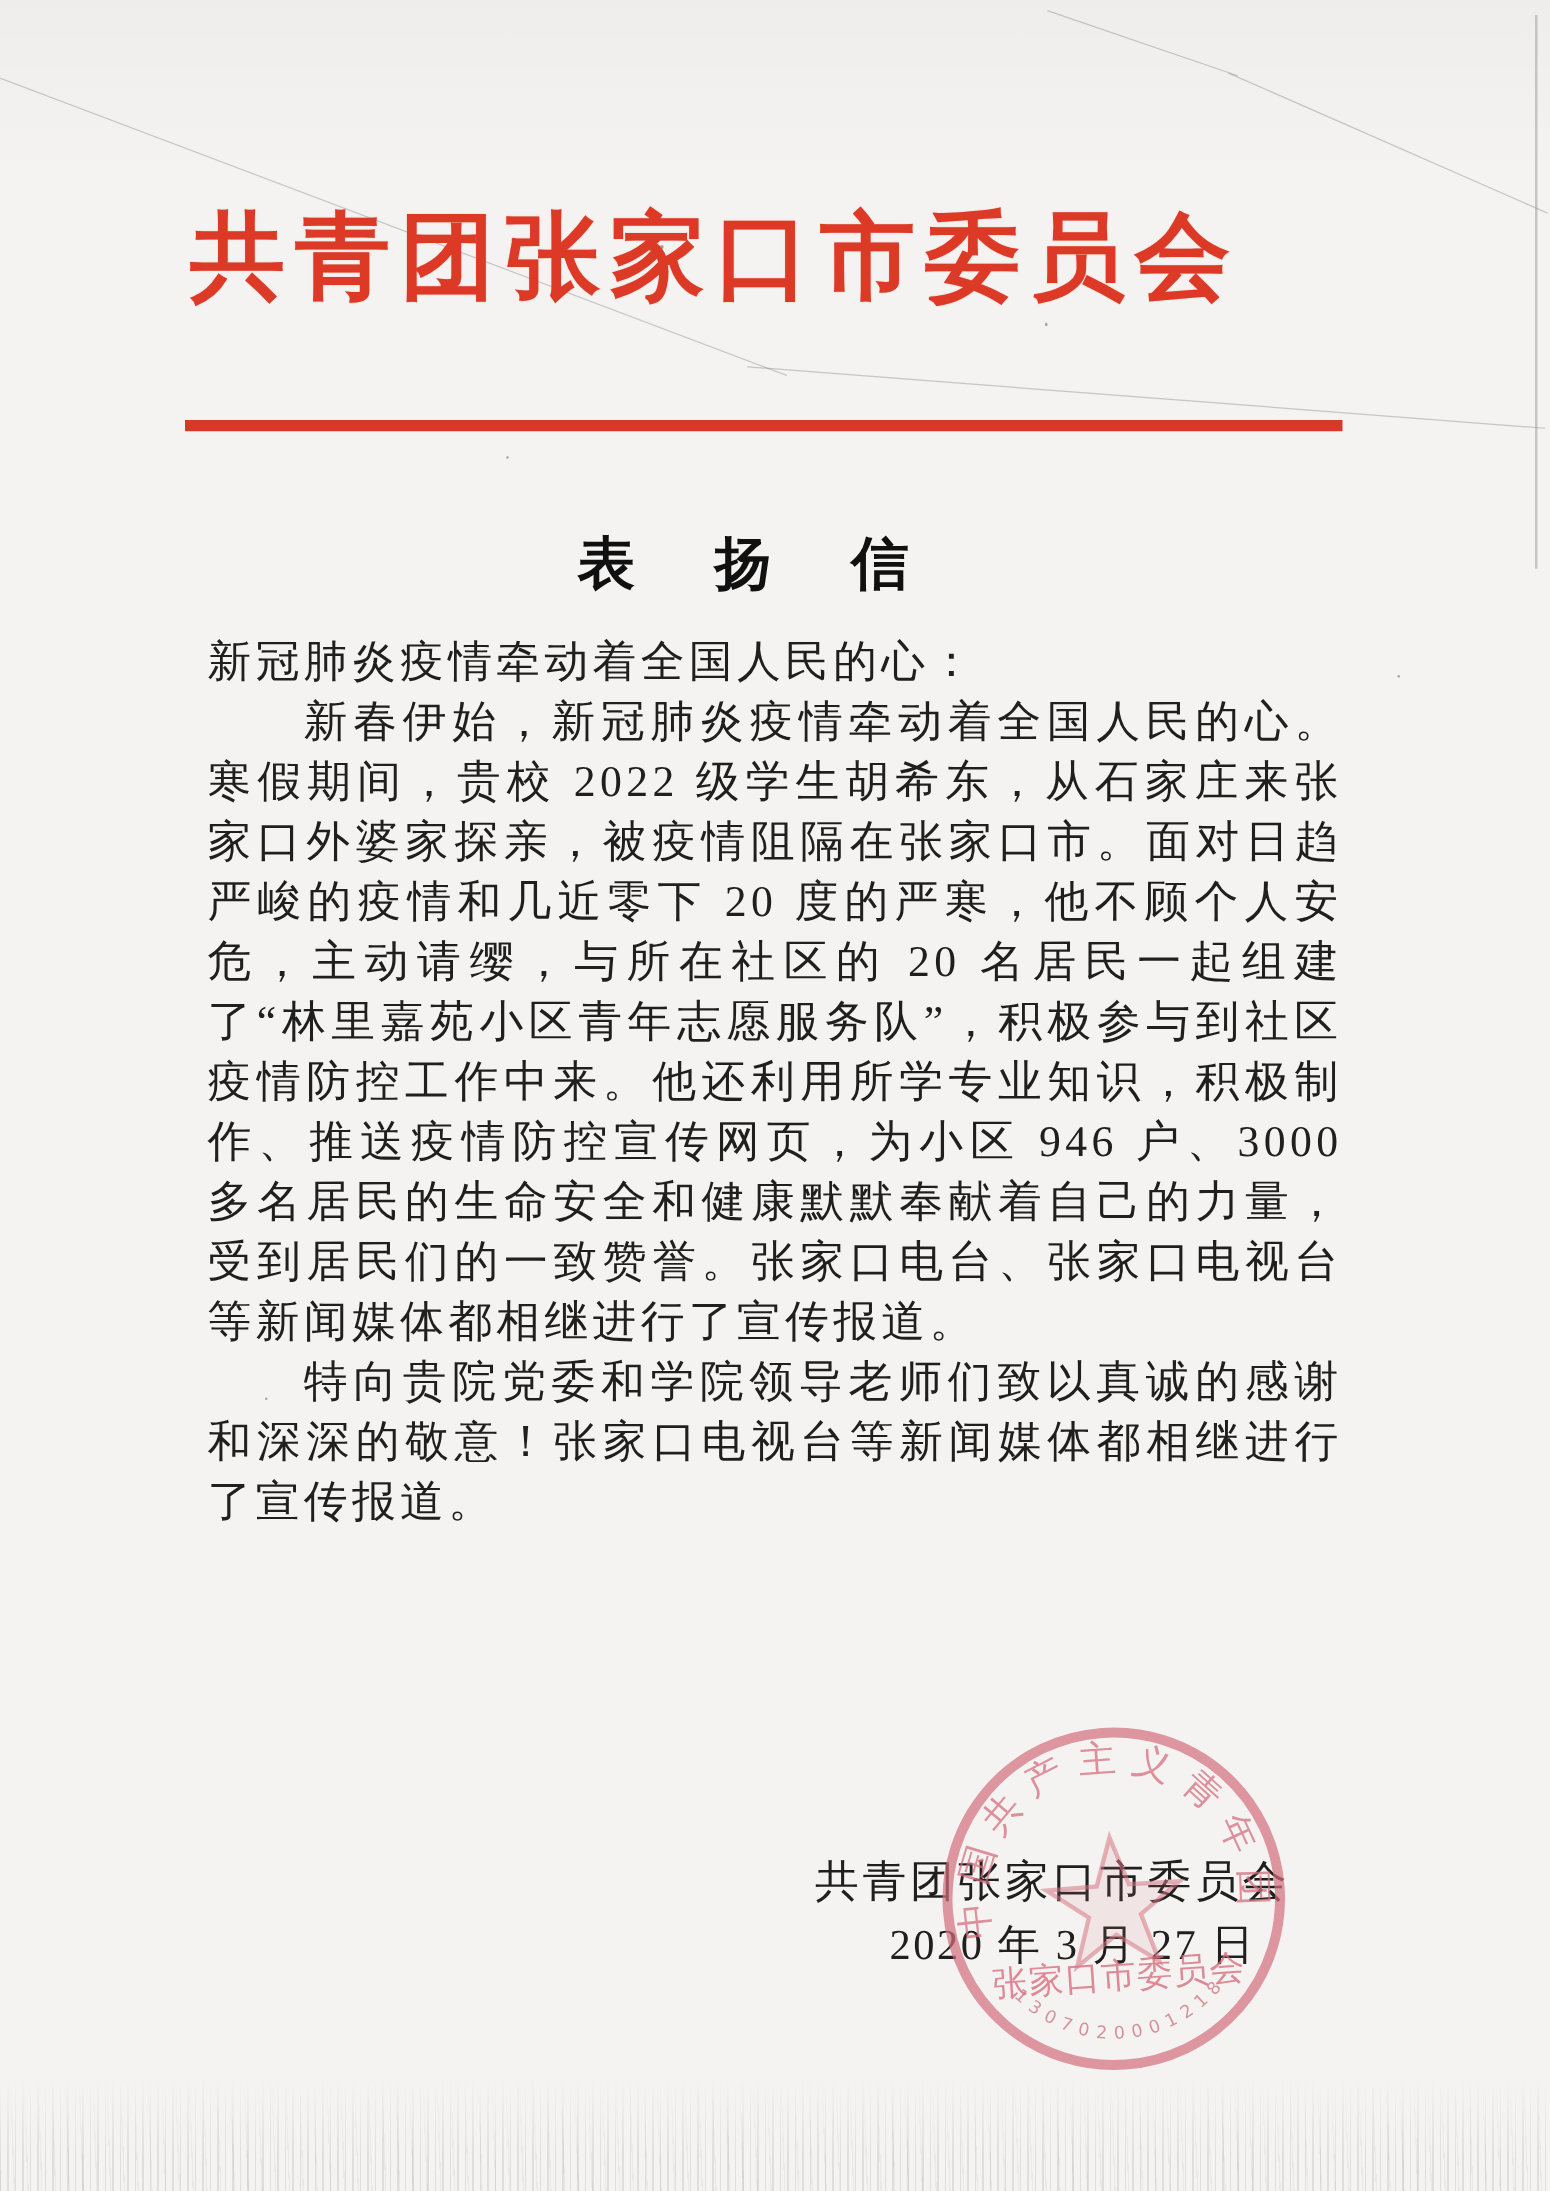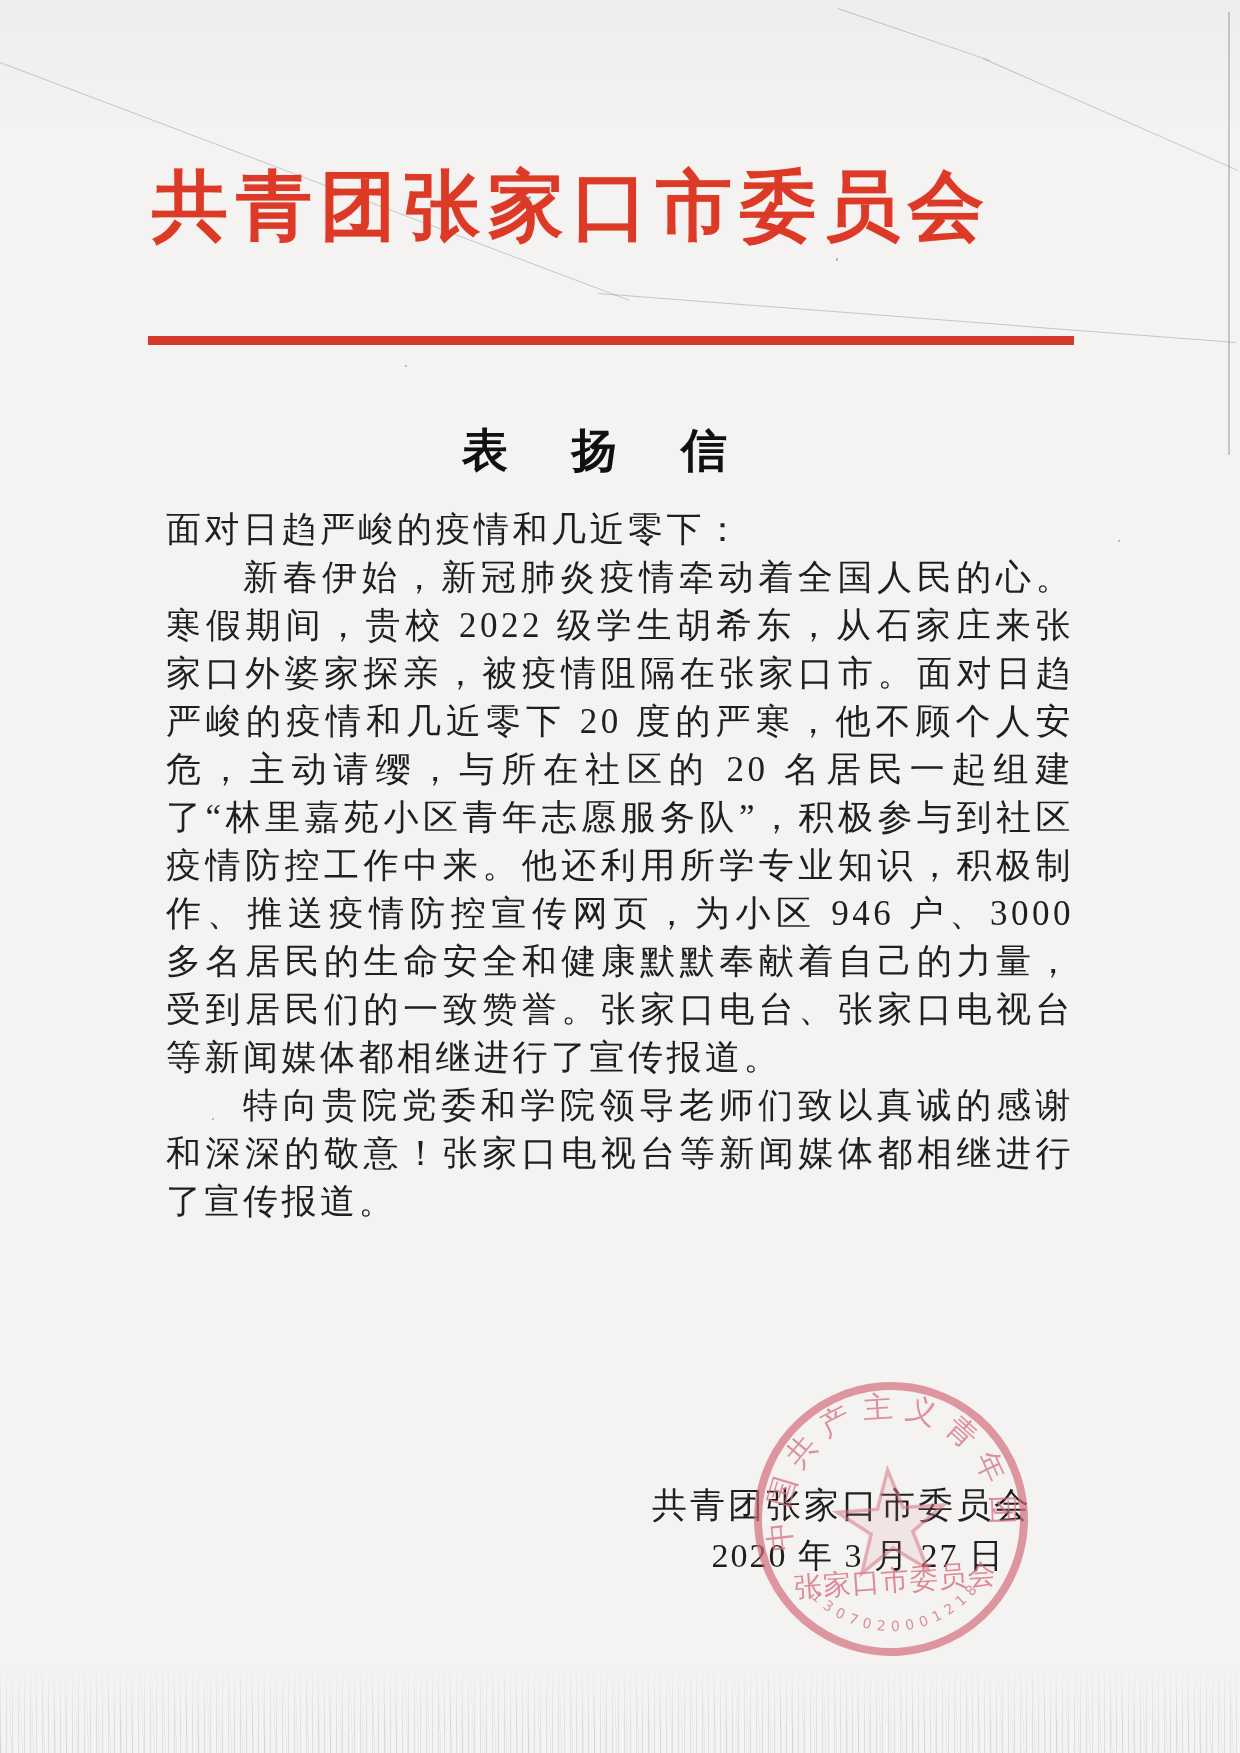--- a/index.html
+++ b/index.html
@@ -76,21 +76,21 @@
   <div class="speck" style="left:836px;top:258px;width:2px;height:3px;"></div>
   <div class="speck" style="left:212px;top:1118px;width:2px;height:2px;"></div>
   <div class="speck" style="left:1118px;top:540px;width:2px;height:2px;"></div>
 
   <div class="letterhead">共青团张家口市委员会</div>
   <div class="red-rule"></div>
 
   <h1 class="letter-title">表 扬 信</h1>
 
   <div class="letter-body">
-    <p class="salutation">面对日趋严峻的疫情和几近零下：</p>
+    <p class="salutation">新冠肺炎疫情牵动着全国人民的心：</p>
     <p class="para">新春伊始，新冠肺炎疫情牵动着全国人民的心。寒假期间，贵校 2022 级学生胡希东，从石家庄来张家口外婆家探亲，被疫情阻隔在张家口市。面对日趋严峻的疫情和几近零下 20 度的严寒，他不顾个人安危，主动请缨，与所在社区的 20 名居民一起组建了“林里嘉苑小区青年志愿服务队”，积极参与到社区疫情防控工作中来。他还利用所学专业知识，积极制作、推送疫情防控宣传网页，为小区 946 户、3000 多名居民的生命安全和健康默默奉献着自己的力量，受到居民们的一致赞誉。张家口电台、张家口电视台等新闻媒体都相继进行了宣传报道。</p>
     <p class="para">特向贵院党委和学院领导老师们致以真诚的感谢和深深的敬意！张家口电视台等新闻媒体都相继进行了宣传报道。</p>
   </div>
 
   <div class="signature">共青团张家口市委员会</div>
   <div class="sign-date">2020 年 3 月 27 日</div>
 
   <svg class="seal" width="286" height="286" viewBox="0 0 286 286">
     <defs>
       <path id="sealTopArc" d="M 50.6 186.1 A 102 102 0 1 1 235.4 186.1" fill="none"></path>

